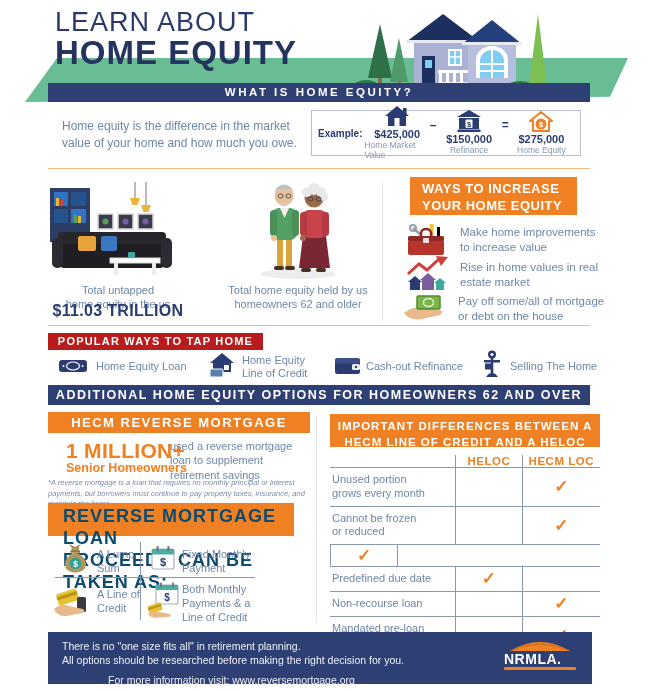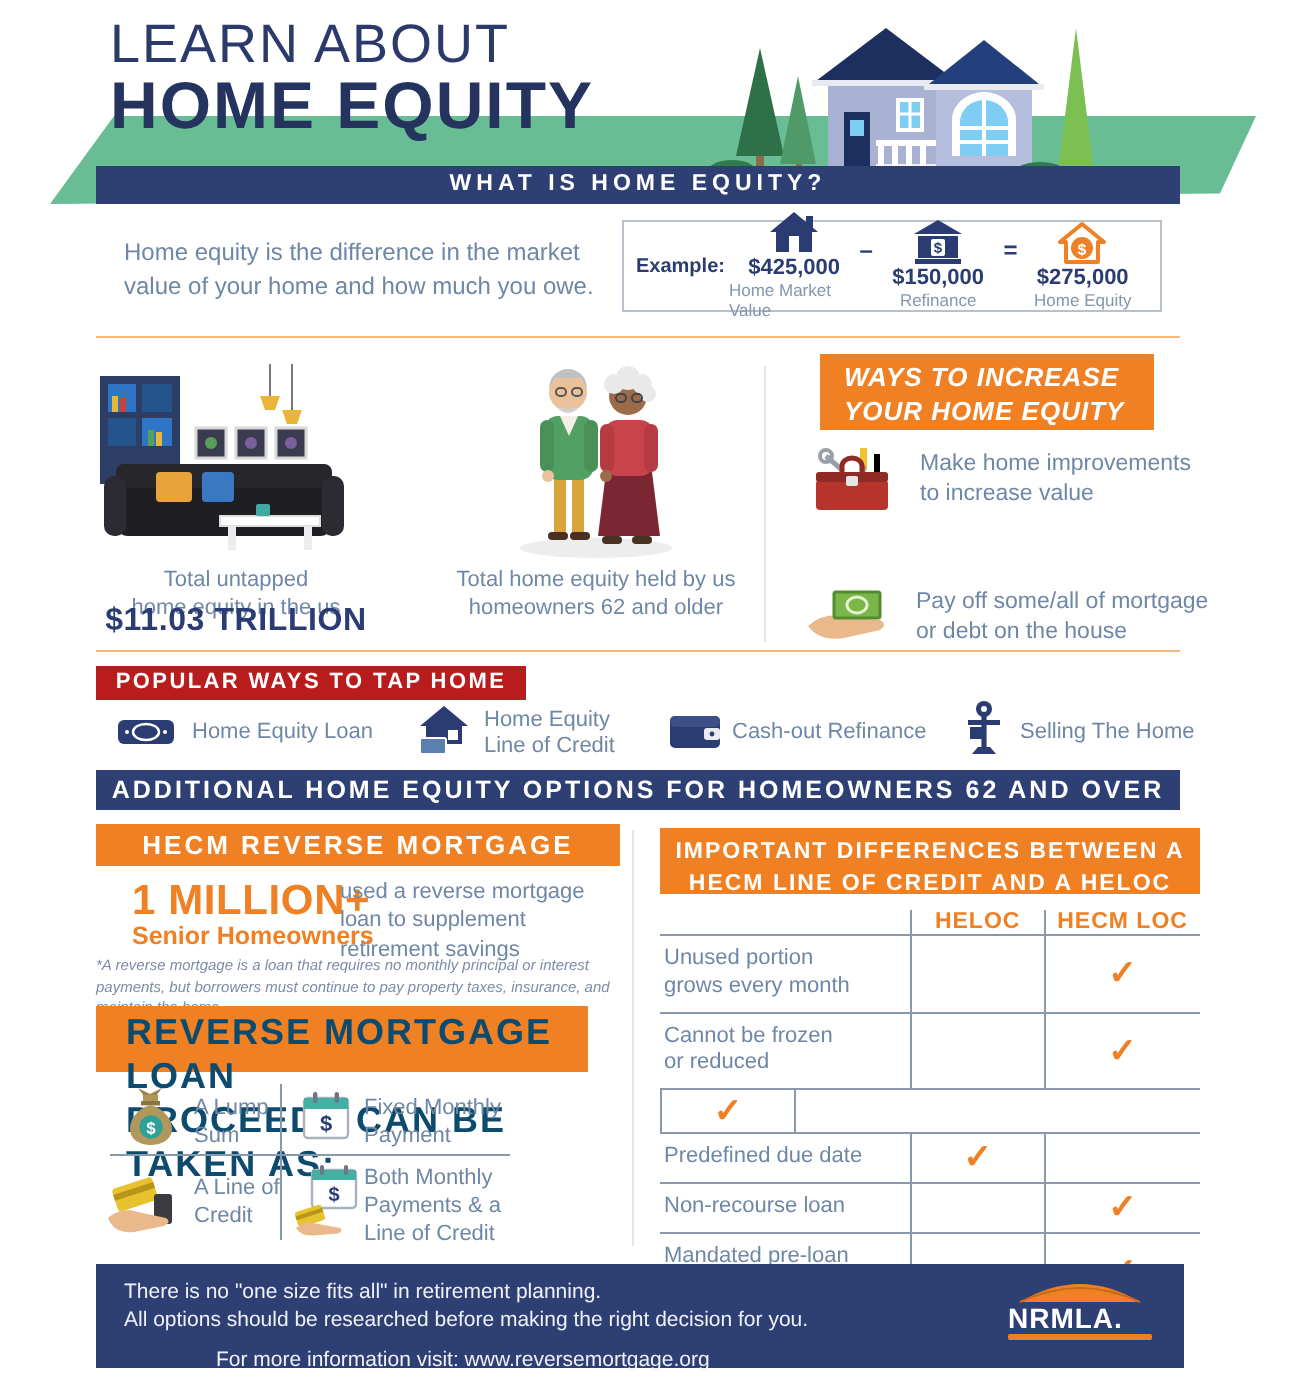--- a/index.html
+++ b/index.html
@@ -25,21 +25,21 @@
   .ex-val{font-size:11px;font-weight:bold;color:#2b3c72;margin-top:1px;}
   .ex-lbl{font-size:8.5px;color:#8496ad;}
   .ex-op{font-size:12px;font-weight:bold;color:#2b3c72;margin-top:-16px;}
   .hr-orange{height:1px;background:#f5b97a;left:48px;width:542px;}
   
   .stat-lbl{font-size:11px;color:#6f87a6;text-align:center;line-height:1.25;}
   .stat-val{font-size:16px;font-weight:800;color:#2b3c72;text-align:center;letter-spacing:.3px;}
   .vdiv{width:1px;background:#e2e6ec;}
   .ways-box{left:410px;top:177px;width:167px;height:38px;background:#ef8023;color:#fff;
             font-size:13px;font-weight:bold;line-height:1.3;padding:4px 0 0 12px;
-            letter-spacing:.5px;box-sizing:border-box;font-style:italic;}
+            letter-spacing:.5px;box-sizing:border-box;}
   .way-item{display:flex;align-items:flex-start;}
   .way-txt{font-size:11.5px;color:#6f87a6;line-height:1.3;}
   
   .banner-popular{left:48px;top:333px;width:215px;height:17px;line-height:17px;
                   background:#b91c1c;font-size:11px;letter-spacing:1.2px;}
   .pop-lbl{font-size:11px;color:#6f87a6;line-height:1.2;}
   .banner-additional{left:48px;top:385px;width:542px;height:20px;line-height:20px;
                      font-size:12.5px;letter-spacing:1.5px;}
   
   .banner-hecm{left:48px;top:412px;width:262px;height:21px;line-height:21px;
@@ -250,20 +250,34 @@
       <rect x="31" y="5" width="3" height="10" fill="#7f8democ"></rect>
       <rect x="2" y="18" width="36" height="15" rx="2" fill="#b5342c"></rect>
       <rect x="2" y="14" width="36" height="5" rx="1.5" fill="#8f2a24"></rect>
       <path d="M15 14 v-3 a5 4 0 0 1 10 0 v3" fill="none" stroke="#8f2a24" stroke-width="2.5"></path>
       <rect x="17" y="16" width="6" height="5" rx="1" fill="#e6e6e6"></rect>
     </svg>
     <div class="way-txt pre" style="margin-left:14px;margin-top:3px;">Make home improvements
 to increase value</div>
   </div>
 
+  <div class="abs way-item" style="left:406px;top:256px;">
+    <svg width="42" height="36" viewBox="0 0 42 36">
+      <polygon points="9,20 2,26 16,26" fill="#2b3c72"></polygon>
+        <rect x="4" y="26" width="10" height="8" fill="#2b3c72"></rect>
+      <polygon points="22,17 14,24 30,24" fill="#7a5fa0"></polygon>
+        <rect x="16" y="24" width="12" height="10" fill="#7a5fa0"></rect>
+      <polygon points="34,22 28,27 40,27" fill="#3fa8a0"></polygon>
+        <rect x="30" y="27" width="8" height="7" fill="#3fa8a0"></rect>
+      <polyline points="2,18 13,8 21,14 33,3" fill="none" stroke="#cf3f36" stroke-width="3"></polyline>
+      <polygon points="30,0 42,1 35,10" fill="#cf3f36"></polygon>
+    </svg>
+    <div class="way-txt pre" style="margin-left:12px;margin-top:4px;">Rise in home values in real
+estate market</div>
+  </div>
 
   <div class="abs way-item" style="left:402px;top:292px;">
     <svg width="46" height="30" viewBox="0 0 46 30">
       <path d="M2 21 Q11 13 23 17 L38 18 Q42 20 38 23 L20 27 Q8 29 2 21 z" fill="#e9b98c"></path>
       <rect x="15" y="4" width="23" height="13" rx="1" fill="#7ab648" stroke="#528c2f" stroke-width="1.5"></rect>
       <ellipse cx="26.5" cy="10.5" rx="5" ry="4" fill="none" stroke="#e4f2cf" stroke-width="1.5"></ellipse>
     </svg>
     <div class="way-txt pre" style="margin-left:10px;margin-top:2px;">Pay off some/all of mortgage
 or debt on the house</div>
   </div>

